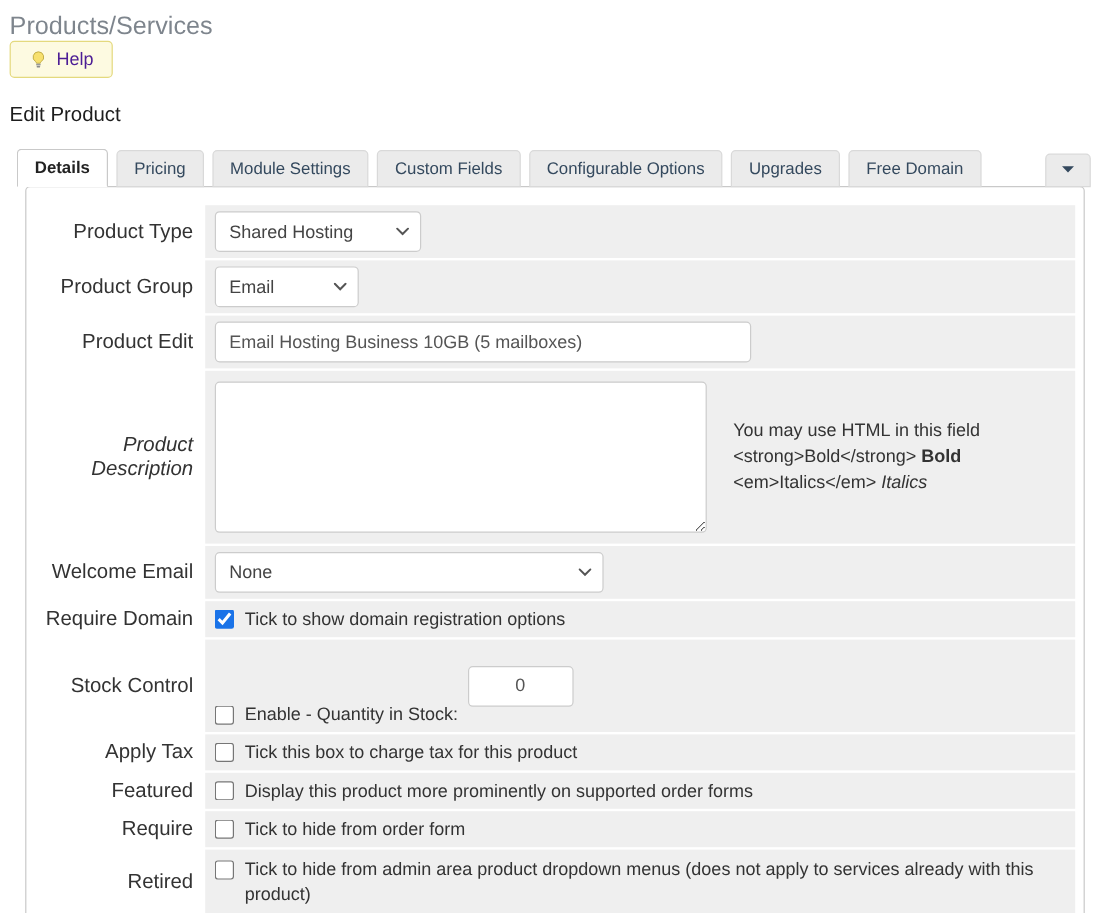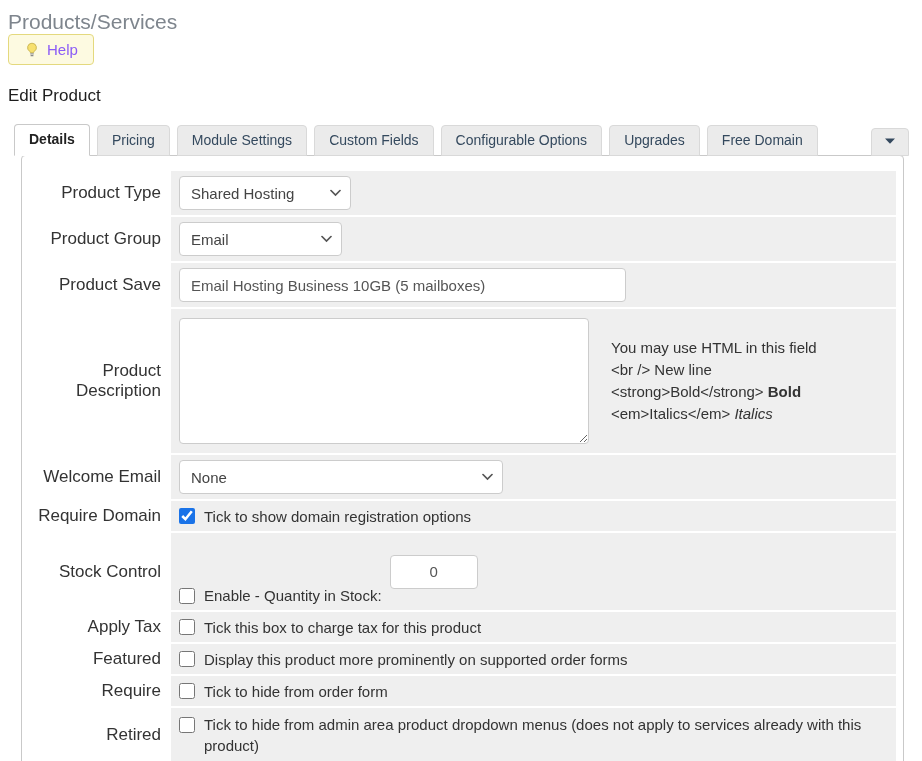--- a/index.html
+++ b/index.html
@@ -10,21 +10,21 @@
     color:#333; overflow:hidden;
   }
   .page { padding:8px 5px 0 8px; }
 
   
   .header-bar { display:flex; align-items:flex-start; justify-content:space-between;flex-direction:column; }
   .page-title { font-size:21px; font-weight:400; color:#7e858d; padding-top:2px; }
   .help-btn {
     display:flex; align-items:center; gap:7px;
     background:#fdfae1; border:1px solid #e4d97e; border-radius:4px;
-    padding:6px 15px; font-size:15px; color:#8b5cf6; cursor:pointer;
+    padding:6px 15px; font-size:15px; color:#4c1d95; cursor:pointer;
     font-family:"Liberation Sans", sans-serif;
   }
   .sub-title { font-size:17px; font-weight:400; color:#1d1d1d; margin:21px 0 0 0; }
 
   
   .tabs { display:flex; gap:7px; align-items:flex-end; margin:18px 8px -1px 6px; position:relative; z-index:2; }
   .tab {
     background:#ebebeb; border:1px solid #d9d9d9; border-radius:4px 4px 0 0;
     padding:6px 14px 7px; font-size:14px; color:#34495e; cursor:pointer; white-space:nowrap;
   }
@@ -36,37 +36,37 @@
     border:1px solid #c9c9c9; border-radius:4px; background:#fff;
     margin:0 13px 0 13px; padding:15px 7px 7px 7px; position:relative; z-index:1;
   }
   .form-row { display:flex; margin-bottom:2px; }
   .form-row:last-child { margin-bottom:1px; }
   .row-label {
     width:142px; flex:0 0 142px; display:flex; align-items:center; justify-content:flex-end;
     text-align:right; padding-right:10px; font-size:17px; color:#333; line-height:20px;
   }
   .row-label span { display:inline-block; }
-  .narrow-label span { max-width:100px; }
+  .narrow-label span { max-width:100px;font-style:italic; }
   .row-field {
     flex:1; background:#efefef; display:flex; align-items:center;
     padding:5px 8px; min-height:43px;
   }
   .row-field.cb-row { min-height:30px; padding:4px 8px; }
 
   
   .select-wrap { position:relative; display:inline-block; }
   select {
     appearance:none; -webkit-appearance:none; width:100%; height:34px;
     border:1px solid #ccc; border-radius:4px; background:#fff;
     padding:0 40px 0 11px; font-size:15px; color:#444;
     font-family:"Liberation Sans", sans-serif;
   }
   .select-caret { position:absolute; right:10px; top:50%; transform:translateY(-50%); pointer-events:none; line-height:0; }
-  .w172 { width:172px; } .w137 { width:163px; } .w330 { width:324px; }
+  .w172 { width:172px; } .w137 { width:120px; } .w330 { width:324px; }
   input[type="text"] {
     height:34px; border:1px solid #ccc; border-radius:4px; background:#fff;
     padding:4px 11px; font-size:15px; color:#555; font-family:"Liberation Sans", sans-serif;
   }
   .name-input { width:447px; }
   .qty-input { width:88px; text-align:center; margin-left:8px; color:#444; }
   textarea {
     width:410px; height:126px; border:1px solid #ccc; border-radius:4px; background:#fff;
     resize:both; padding:8px 10px; font-size:15px; color:#555;
     font-family:"Liberation Sans", sans-serif; margin:4px 0;
@@ -147,36 +147,35 @@
           <select><option>Email</option></select>
           <span class="select-caret"><svg width="11" height="7" viewBox="0 0 11 7">
                 <path d="M1 1l4.5 4.5L10 1" stroke="#555" stroke-width="1.7" fill="none" stroke-linecap="round"></path>
               </svg></span>
         </span>
       </div>
     </div>
 
     <div class="form-row">
       <div class="row-label">
-          <span>Product Save</span>
+          <span>Product Edit</span>
         </div>
       <div class="row-field">
         <input type="text" class="name-input" value="Email Hosting Business 10GB (5 mailboxes)" style="">
       </div>
     </div>
 
     <div class="form-row">
       <div class="row-label narrow-label">
           <span>Product Description</span>
         </div>
       <div class="row-field">
         <textarea style=""></textarea>
         <div class="hint">
           <div>You may use HTML in this field</div>
-          <div>&lt;br /&gt; New line</div>
           <div><span>&lt;strong&gt;Bold&lt;/strong&gt;</span> <strong>Bold</strong></div>
           <div><span>&lt;em&gt;Italics&lt;/em&gt;</span> <em>Italics</em></div>
         </div>
       </div>
     </div>
 
     <div class="form-row">
       <div class="row-label">
           <span>Welcome Email</span>
         </div>

